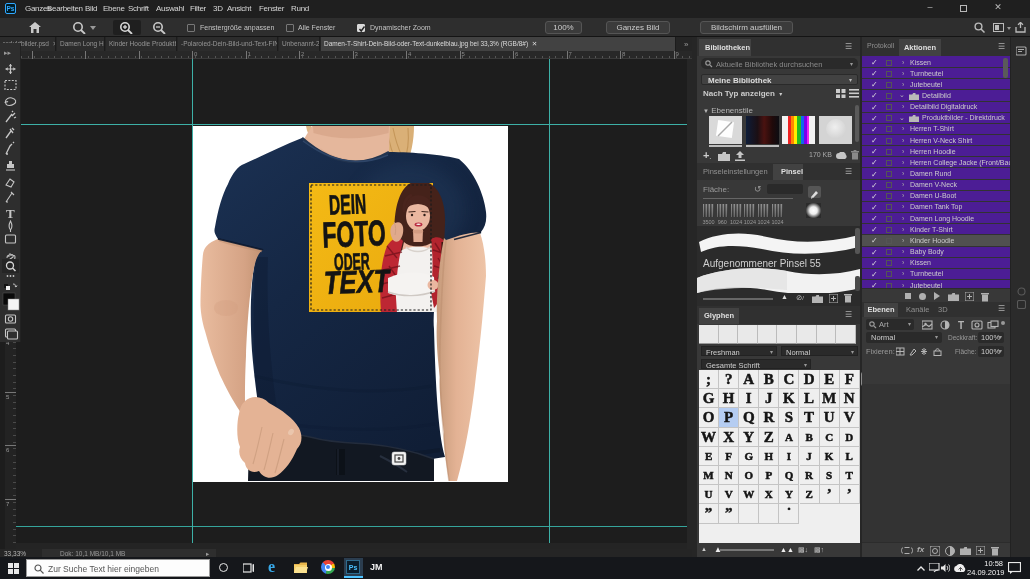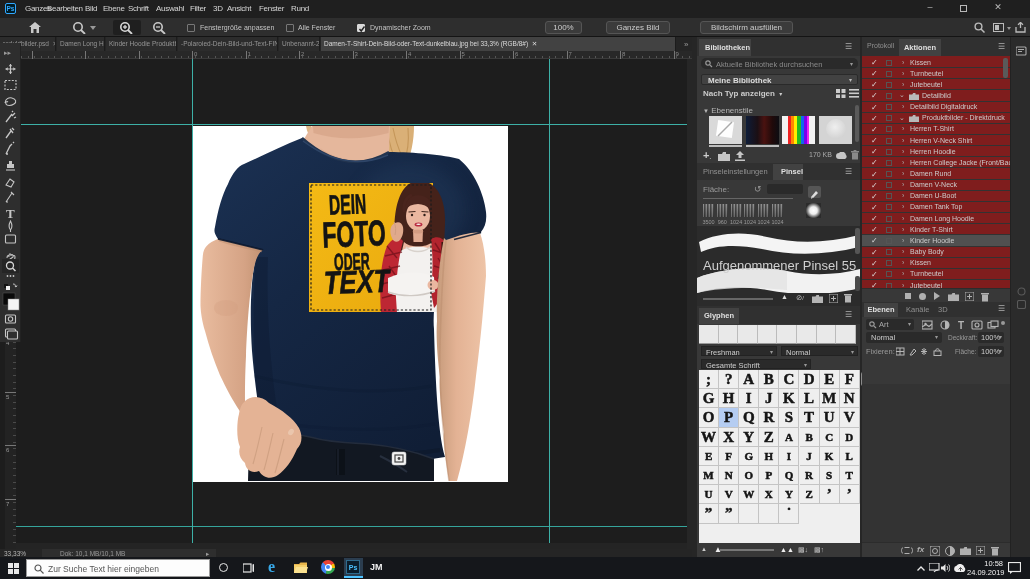--- a/index.html
+++ b/index.html
@@ -431,21 +431,21 @@
         </div>
     <div class="abs" style="left:109px;top:40px;width:15px;height:15px;background:radial-gradient(circle,#fff 0%,#eee 35%,#2b2b2b 75%)"></div>
     <div class="abs" style="left:0px;top:63px;width:163px;height:130px;background:#2b2b2b"></div>
     <svg class="abs" style="left:0px;top:63px" width="163" height="67" viewBox="0 0 163 67">
       <path d="M2,16 C20,7 45,5 70,11 C100,18 130,17 162,9 L162,21 C130,29 95,30 65,23 C40,18 18,19 4,26 Z" fill="#f4f4f4"></path>
       <path d="M0,52 C25,42 60,40 90,45 C115,50 140,49 163,43 L163,62 C135,69 100,70 70,64 C45,60 20,61 0,67 Z" fill="#f2f2f2"></path>
       <path d="M0,52 C25,42 60,40 90,45 L90,64 C60,61 25,61 0,67 Z" fill="#e2e2e2" opacity="0.8"></path>
       <rect x="158" y="2" width="5" height="26" rx="2" fill="#565656"></rect>
       <rect x="158" y="50" width="5" height="15" rx="2" fill="#4a4a4a"></rect>
     </svg>
-    <div class="abs" style="left:6px;top:95px;color:#cfcfcf;font-size:13px">Aufgenommener Pinsel 55</div>
+    <div class="abs" style="left:6px;top:95px;color:#cfcfcf;font-size:10px">Aufgenommener Pinsel 55</div>
     <div class="abs" style="left:6px;top:135px;width:70px;height:1.5px;background:#666"></div>
     <div class="abs" style="left:84px;top:130px;color:#ddd;font-size:7px">▲</div>
     <div class="abs" style="left:99px;top:130px;color:#bbb;font-size:7.5px">⊘<span style="font-size:6px">/</span></div>
     <svg class="abs" style="left:115px;top:132px" width="11" height="8">
           <path d="M0,1.5 L3.5,1.5 L4.5,0 L7,0 L7,1.5 L11,1.5 L11,8 L0,8 Z" fill="#b5b5b5"></path>
         </svg>
     <svg class="abs" style="left:132px;top:131px" width="9" height="9">
           <rect x="0" y="0" width="9" height="9" fill="none" stroke="#b5b5b5"></rect>
           <line x1="4.5" y1="2" x2="4.5" y2="7" stroke="#b5b5b5"></line>
           <line x1="2" y1="4.5" x2="7" y2="4.5" stroke="#b5b5b5"></line>
@@ -550,21 +550,21 @@
         </div>
     <div class="abs" style="left:163.5px;top:66px;width:4px;height:14px;background:#8a8a8a;border-radius:2px"></div>
     <div class="abs" style="left:4px;top:240px;color:#ccc;font-size:6px">▲</div>
     <div class="abs" style="left:17px;top:239px;color:#eee;font-size:8px">▲</div>
     <div class="abs" style="left:23px;top:243px;width:54px;height:1.5px;background:#777"></div>
     <div class="abs" style="left:83px;top:240px;color:#eee;font-size:7px">▲▲</div>
     <div class="abs" style="left:101px;top:240px;color:#bbb;font-size:7px">▩↓</div>
     <div class="abs" style="left:117px;top:240px;color:#bbb;font-size:7px">▩↑</div>
    </div>
 
-   <div class="abs" style="left:170px;top:0;width:148px;height:265px;background:#7f1d1d">
+   <div class="abs" style="left:170px;top:0;width:148px;height:265px;background:#4c1d95">
     <div class="abs" style="left:0;top:0;width:148px;height:19px;background:#303030"></div>
     <div class="ptablabel" style="left:5px;top:5px;font-size:7px">Protokoll</div>
     <div class="ptab" style="left:37px;top:2px;width:42px;height:17px;line-height:17px;text-align:center">Aktionen</div>
     <div class="pmenu" style="left:136px;top:5px">☰</div>
     <div id="actrows" class="abs" style="left:0;top:20px;width:148px;height:231px">
           <div class="abs" style="left:0;top:0px;width:148px;height:11.15px;border-bottom:1px solid #323232">
             <span class="abs" style="left:9px;top:1px;color:#ddd;font-size:8px">✓</span>
             <span class="abs" style="left:24px;top:2.5px;width:6px;height:6px;border:1px solid #555"></span>
             <span class="abs" style="left:40px;top:1.5px;color:#aaa;font-size:7px">›</span>
             <span class="abs" style="left:48px;top:1.5px;color:#ccc;font-size:7px;white-space:nowrap">Kissen</span>

